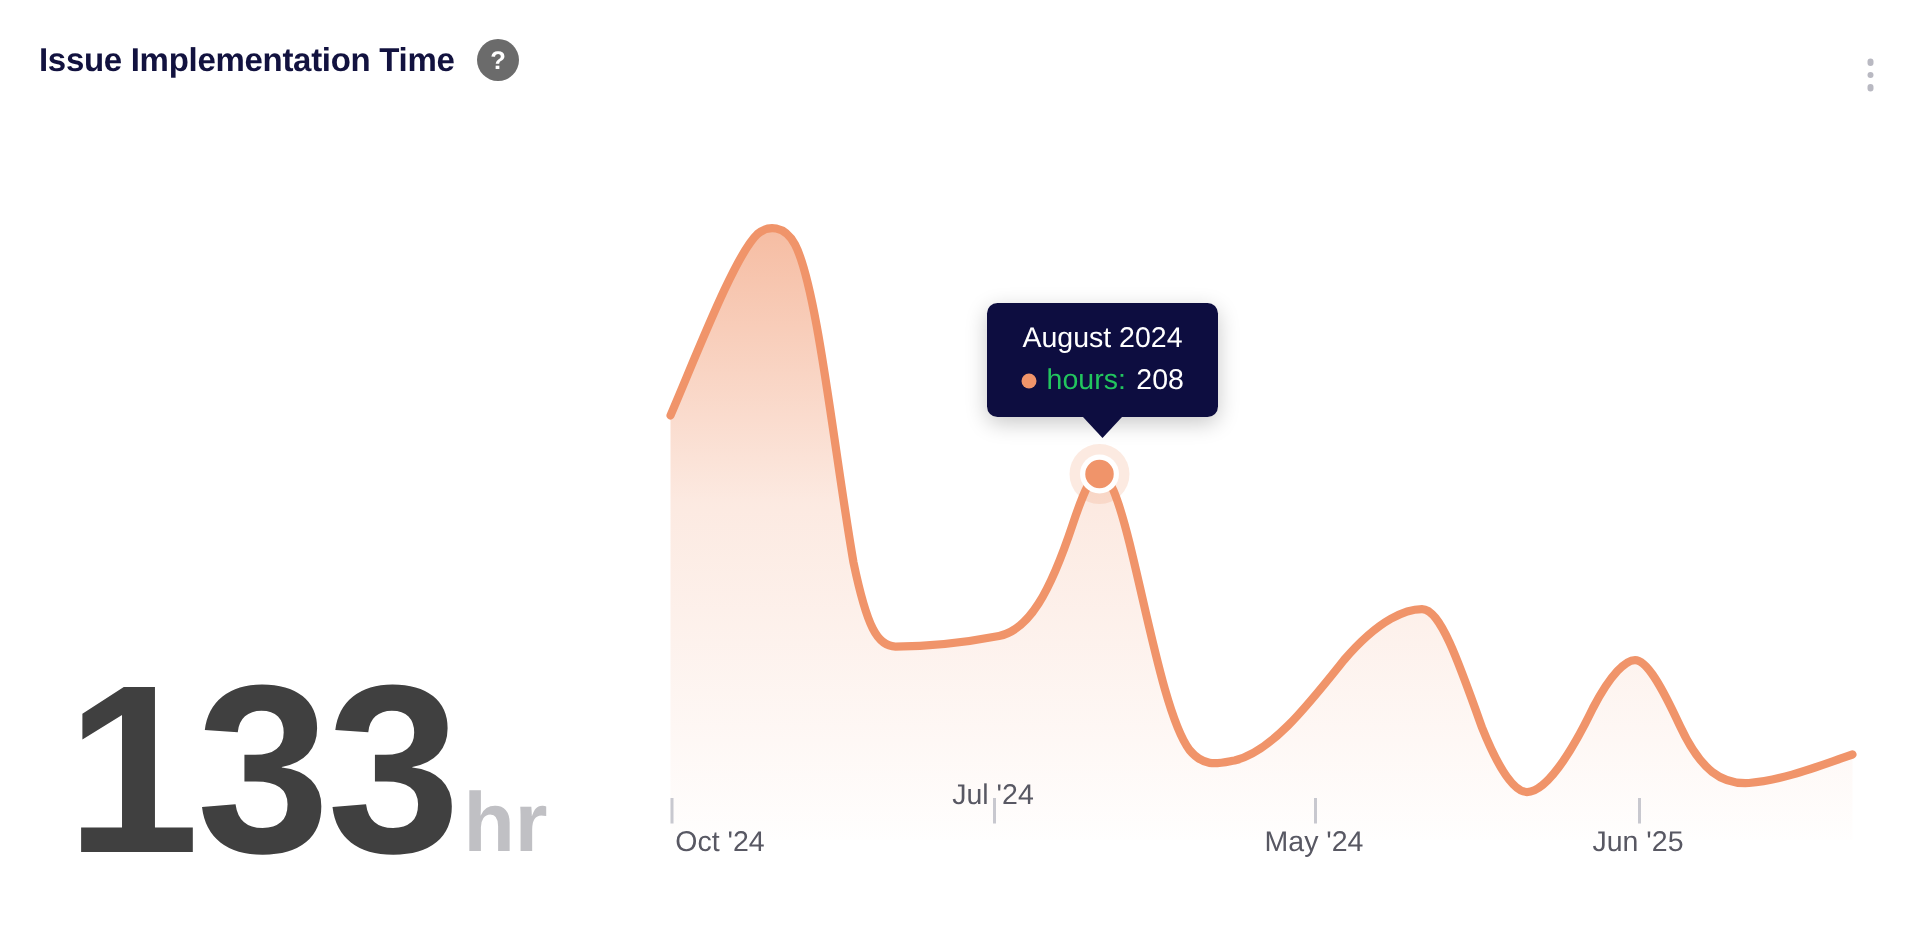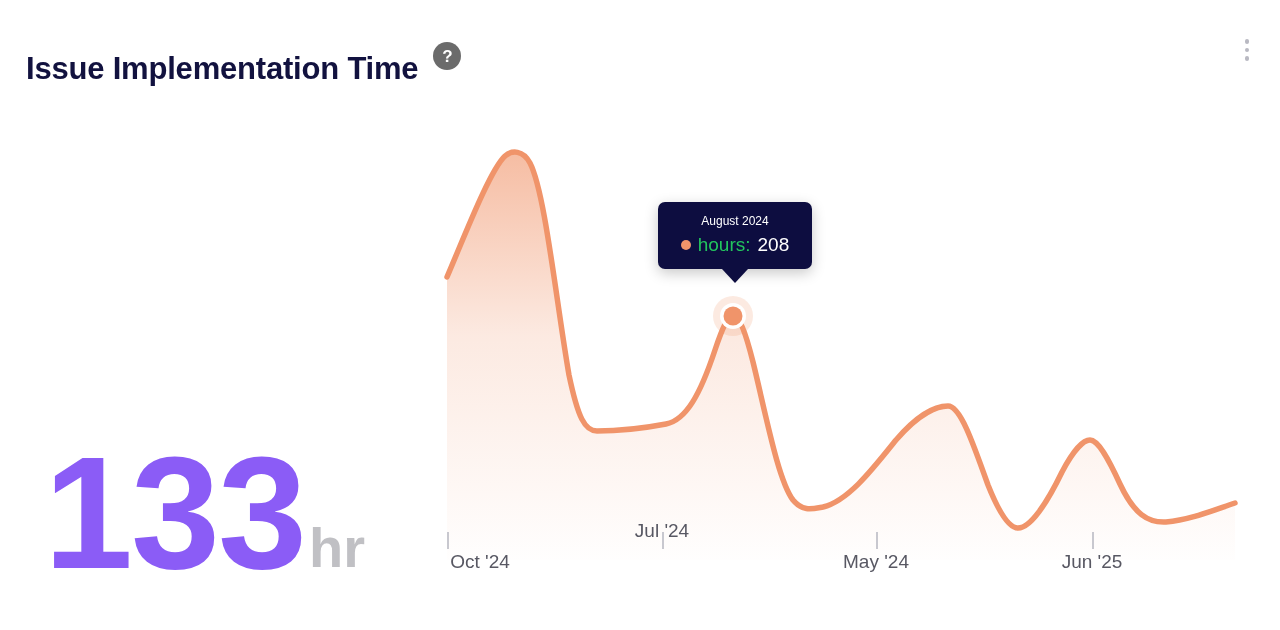--- a/index.html
+++ b/index.html
@@ -31,27 +31,26 @@
   }
   .title-row {
     position: absolute;
     left: 26px;
     top: 26px;
     display: flex;
     align-items: center;
     gap: 15px;
   }
   .chart-title {
-    font-size: 31px;
+    font-size: 22px;
     font-weight: bold;
     color: #12123f;
     letter-spacing: -0.2px;
     line-height: 1.1;
     white-space: nowrap;
-    margin-top: 26px;
   }
   .help-icon {
     width: 28px;
     height: 28px;
     border-radius: 50%;
     background: #6b6b6b;
     color: #ffffff;
     font-size: 17px;
     font-weight: bold;
     display: flex;
@@ -87,21 +86,21 @@
     position: absolute;
     left: 44px;
     bottom: 52px;
     display: flex;
     align-items: flex-end;
     line-height: 1;
   }
   .bigstat-value {
     font-size: 160px;
     font-weight: bold;
-    color: #8b5cf6;
+    color: #404040;
     letter-spacing: -2px;
     line-height: 0.82;
   }
   .bigstat-unit {
     font-size: 56px;
     font-weight: bold;
     color: #c0c0c4;
     line-height: 1;
     margin-left: 4px;
     margin-bottom: 2px;
@@ -153,21 +152,21 @@
     left: 50%;
     bottom: -14px;
     margin-left: -13px;
     width: 0;
     height: 0;
     border-left: 13px solid transparent;
     border-right: 13px solid transparent;
     border-top: 14px solid #0d0d40;
   }
   .tooltip-title {
-    font-size: 12px;
+    font-size: 19px;
     text-align: center;
     line-height: 1.25;
     color: #ffffff;
   }
   .tooltip-row {
     margin-top: 5px;
     display: flex;
     align-items: center;
     justify-content: center;
     gap: 7px;

